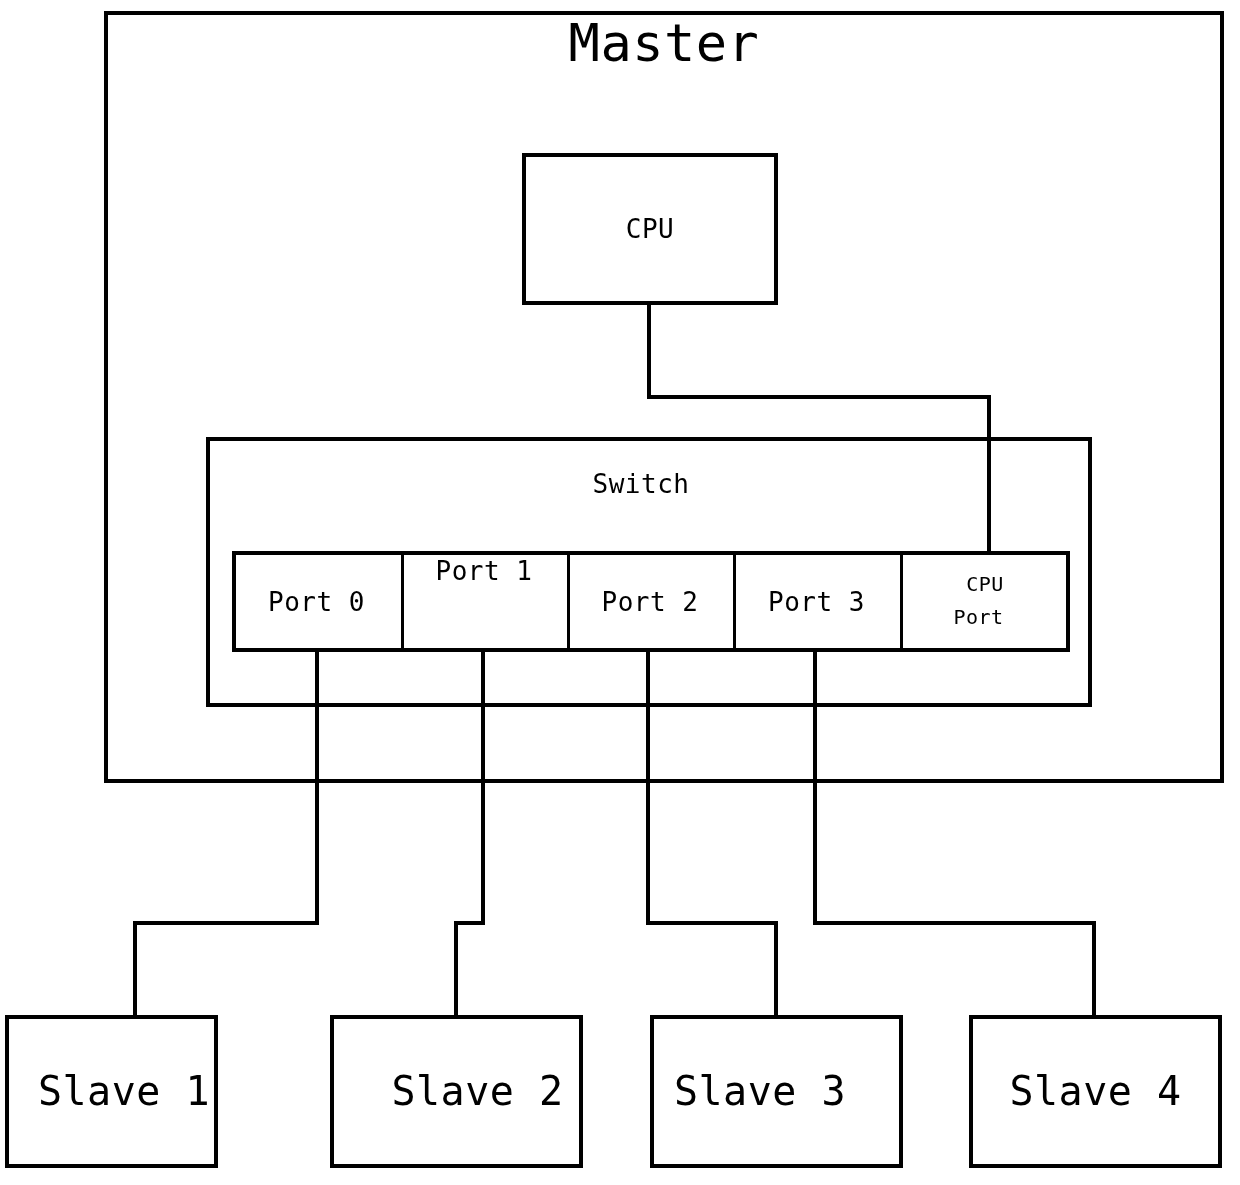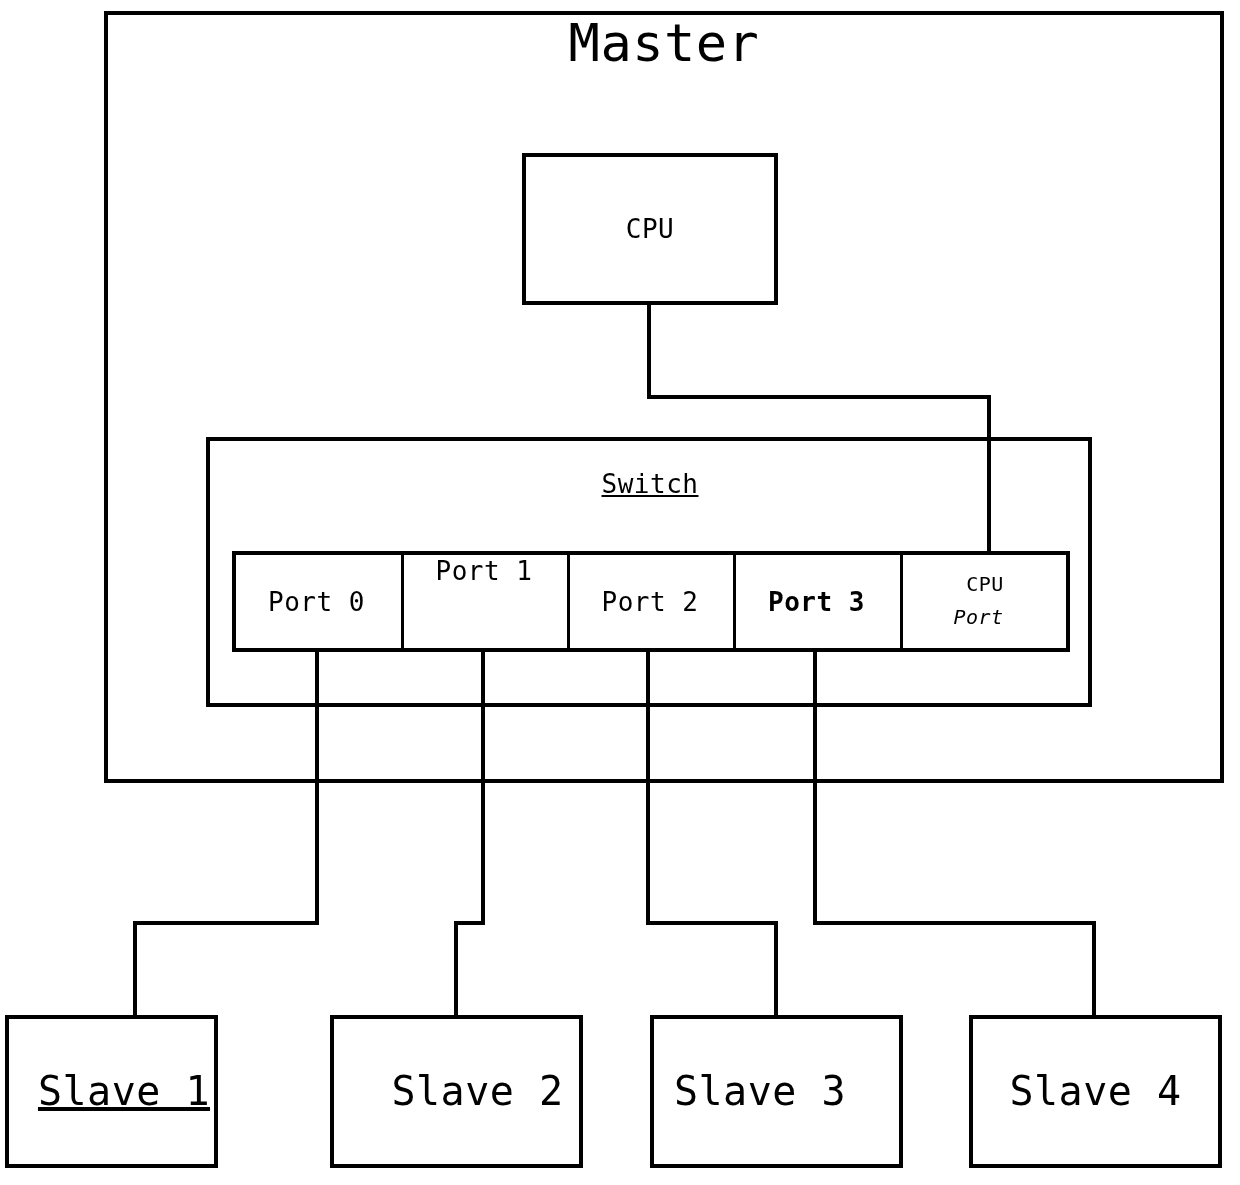--- a/index.html
+++ b/index.html
@@ -94,55 +94,55 @@
   <div class="box" style="left:522px; top:153px; width:256px; height:152px;"></div>
 
   <div class="label label-cpu" style="left:522px; top:216px; width:256px;">CPU</div>
 
   <div class="wire-v" style="left:647px; top:303px; height:96px;"></div>
   <div class="wire-h" style="left:647px; top:395px; width:344px;"></div>
   <div class="wire-v" style="left:987px; top:395px; height:160px;"></div>
 
   <div class="box-thin" style="left:206px; top:437px; width:886px; height:270px; border-width:4px;"></div>
 
-  <div class="label label-switch" style="left:207px; top:471px; width:886px;text-decoration:underline;">Switch</div>
+  <div class="label label-switch" style="left:198px; top:471px; width:886px;">Switch</div>
 
   <div class="box" style="left:232px; top:551px; width:838px; height:101px;"></div>
 
   <div class="port-cell" style="left:401px; top:551px; height:101px; width:0;"></div>
   <div class="port-cell" style="left:567px; top:551px; height:101px; width:0;"></div>
   <div class="port-cell" style="left:733px; top:551px; height:101px; width:0;"></div>
   <div class="port-cell" style="left:900px; top:551px; height:101px; width:0;"></div>
 
   <div class="label label-port" style="left:232px; top:589px; width:169px;">Port 0</div>
   <div class="label label-port" style="left:401px; top:558px; width:166px;">Port 1</div>
   <div class="label label-port" style="left:567px; top:589px; width:166px;">Port 2</div>
-  <div class="label label-port" style="left:733px; top:589px; width:167px;font-weight:bold;">Port 3</div>
+  <div class="label label-port" style="left:733px; top:589px; width:167px;">Port 3</div>
 
   <div class="label label-cpuport" style="left:900px; top:572px; width:170px;">CPU</div>
-  <div class="label label-cpuport" style="left:900px; top:605px; width:157px;font-style:italic;">Port</div>
+  <div class="label label-cpuport" style="left:900px; top:605px; width:157px;">Port</div>
 
   <div class="wire-v" style="left:315px; top:650px; height:273px;"></div>
   <div class="wire-h" style="left:133px; top:921px; width:186px;"></div>
   <div class="wire-v" style="left:133px; top:921px; height:96px;"></div>
 
   <div class="wire-v" style="left:481px; top:650px; height:273px;"></div>
   <div class="wire-h" style="left:454px; top:921px; width:31px;"></div>
   <div class="wire-v" style="left:454px; top:921px; height:96px;"></div>
 
   <div class="wire-v" style="left:646px; top:650px; height:273px;"></div>
   <div class="wire-h" style="left:646px; top:921px; width:132px;"></div>
   <div class="wire-v" style="left:774px; top:921px; height:96px;"></div>
 
   <div class="wire-v" style="left:813px; top:650px; height:273px;"></div>
   <div class="wire-h" style="left:813px; top:921px; width:283px;"></div>
   <div class="wire-v" style="left:1092px; top:921px; height:96px;"></div>
 
   <div class="box" style="left:5px; top:1015px; width:213px; height:153px;"></div>
-  <div class="label label-slave" style="left:5px; top:1070px; width:238px;text-decoration:underline;">Slave 1</div>
+  <div class="label label-slave" style="left:5px; top:1070px; width:238px;">Slave 1</div>
 
   <div class="box" style="left:330px; top:1015px; width:253px; height:153px;"></div>
   <div class="label label-slave" style="left:330px; top:1070px; width:295px;">Slave 2</div>
 
   <div class="box" style="left:650px; top:1015px; width:253px; height:153px;"></div>
   <div class="label label-slave" style="left:650px; top:1070px; width:220px;">Slave 3</div>
 
   <div class="box" style="left:969px; top:1015px; width:253px; height:153px;"></div>
   <div class="label label-slave" style="left:969px; top:1070px; width:253px;">Slave 4</div>
 

